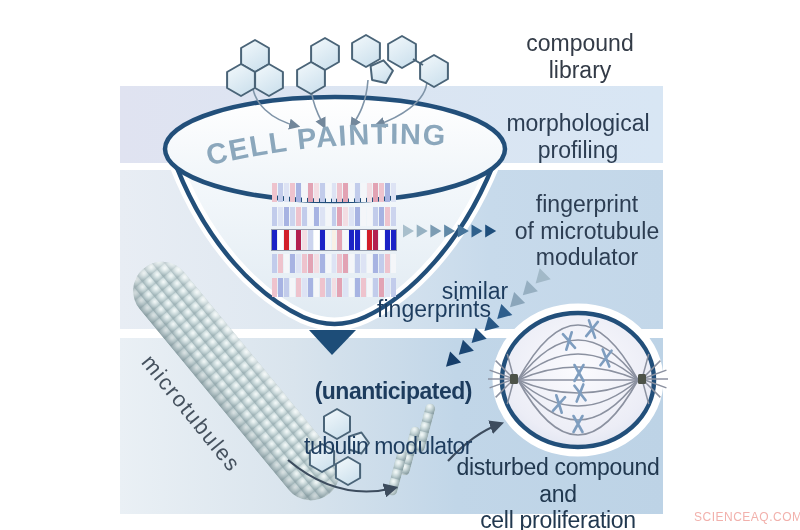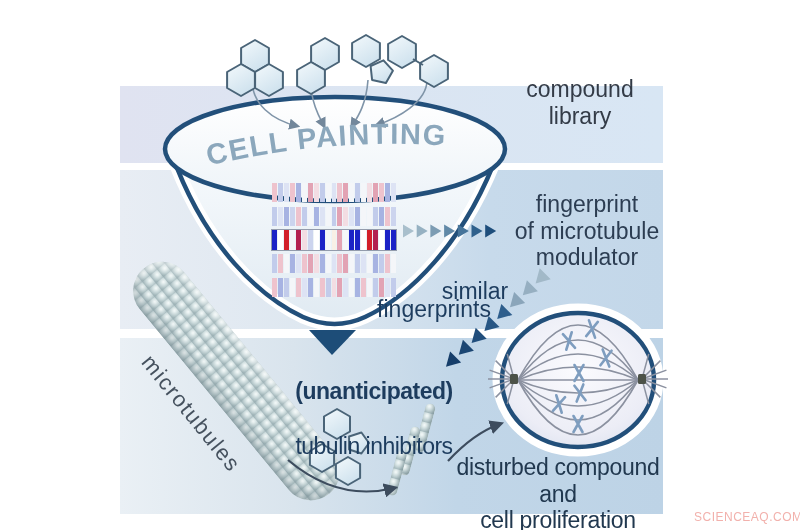--- a/index.html
+++ b/index.html
@@ -5,26 +5,26 @@
   html,body{margin:0;padding:0;background:#fff;}
   .canvas{position:relative;width:800px;height:530px;background:#ffffff;overflow:hidden;
           font-family:"Liberation Sans",sans-serif;}
   .band{position:absolute;left:120px;width:543px;}
   #band-morph{top:86px;height:77px;background:linear-gradient(90deg,#e0e3f1 0%,#dbe5f2 45%,#d8e6f4 100%);}
   #band-finger{top:170px;height:159px;background:linear-gradient(90deg,#e8edf4 0%,#dde7f0 38%,#c7daeb 68%,#c3d7e9 100%);}
   #band-bottom{top:338px;height:176px;background:linear-gradient(90deg,#eaf0f5 0%,#d9e4ed 32%,#c1d6e8 62%,#bdd3e6 100%);}
 
   .label{position:absolute;color:#2c3d52;font-size:23px;line-height:1.16;text-align:center;
          white-space:pre-line;z-index:3;}
-  #lbl-compound{left:500px;top:30px;width:160px;color:#333b47;margin-top:46px;}
+  #lbl-compound{left:500px;top:30px;width:160px;color:#333b47;}
   #lbl-morph{left:493px;top:110px;width:170px;}
   #lbl-fingerprint{left:494px;top:191px;width:186px;}
   #lbl-similar1{left:430px;top:278px;width:90px;color:#1d3c5e;}
   #lbl-similar2{left:376px;top:296px;width:116px;color:#1d3c5e;text-align:center;}
-  #lbl-unant{left:284px;top:350px;width:180px;text-align:center;color:#1d3c5e;
+  #lbl-unant{left:292px;top:350px;width:180px;text-align:right;color:#1d3c5e;
              font-size:23px;line-height:1.2;letter-spacing:-0.5px;white-space:pre-line;}
   #lbl-unant .bold{font-weight:bold;}
   #lbl-micro{left:156px;top:350px;width:220px;text-align:left;transform:rotate(51deg);
              transform-origin:0 0;font-size:22px;color:#46525f;letter-spacing:1.5px;}
   #lbl-disturbed{left:443px;top:454px;width:230px;color:#21384f;letter-spacing:-0.3px;}
   #watermark{left:694px;top:511px;width:110px;font-size:12px;color:#f2b1ac;
              letter-spacing:.5px;text-align:left;}
 
   .spheres{background-color:#bccdd0;
     background-image:
@@ -324,26 +324,28 @@
         <div class="hm-cell" style="background: rgb(244, 246, 249);"></div>
         <div class="hm-cell" style="background: rgb(194, 204, 235);"></div>
         <div class="hm-cell" style="background: rgb(226, 163, 180);"></div>
         <div class="hm-cell" style="background: rgb(221, 227, 244);"></div>
         <div class="hm-cell" style="background: rgb(194, 204, 235);"></div>
       </div>
     </div>
 
   <div class="label" id="lbl-compound">compound
 library</div>
+  <div class="label" id="lbl-morph">morphological
+profiling</div>
   <div class="label" id="lbl-similar1">similar</div>
   <div class="label" id="lbl-fingerprint">fingerprint
 of microtubule
 modulator</div>
   <div class="label" id="lbl-similar2">fingerprints</div>
   <div class="label" id="lbl-unant">
     <div class="bold">(unanticipated)</div>
-    <div>tubulin inhibitors</div>
+    <div>tubulin modulator</div>
   </div>
   <div class="label" id="lbl-micro">microtubules</div>
   <div class="label" id="lbl-disturbed">disturbed compound and
 cell proliferation</div>
   <div class="label" id="watermark">SCIENCEAQ.COM</div>
 </div>
 
 </body></html>

